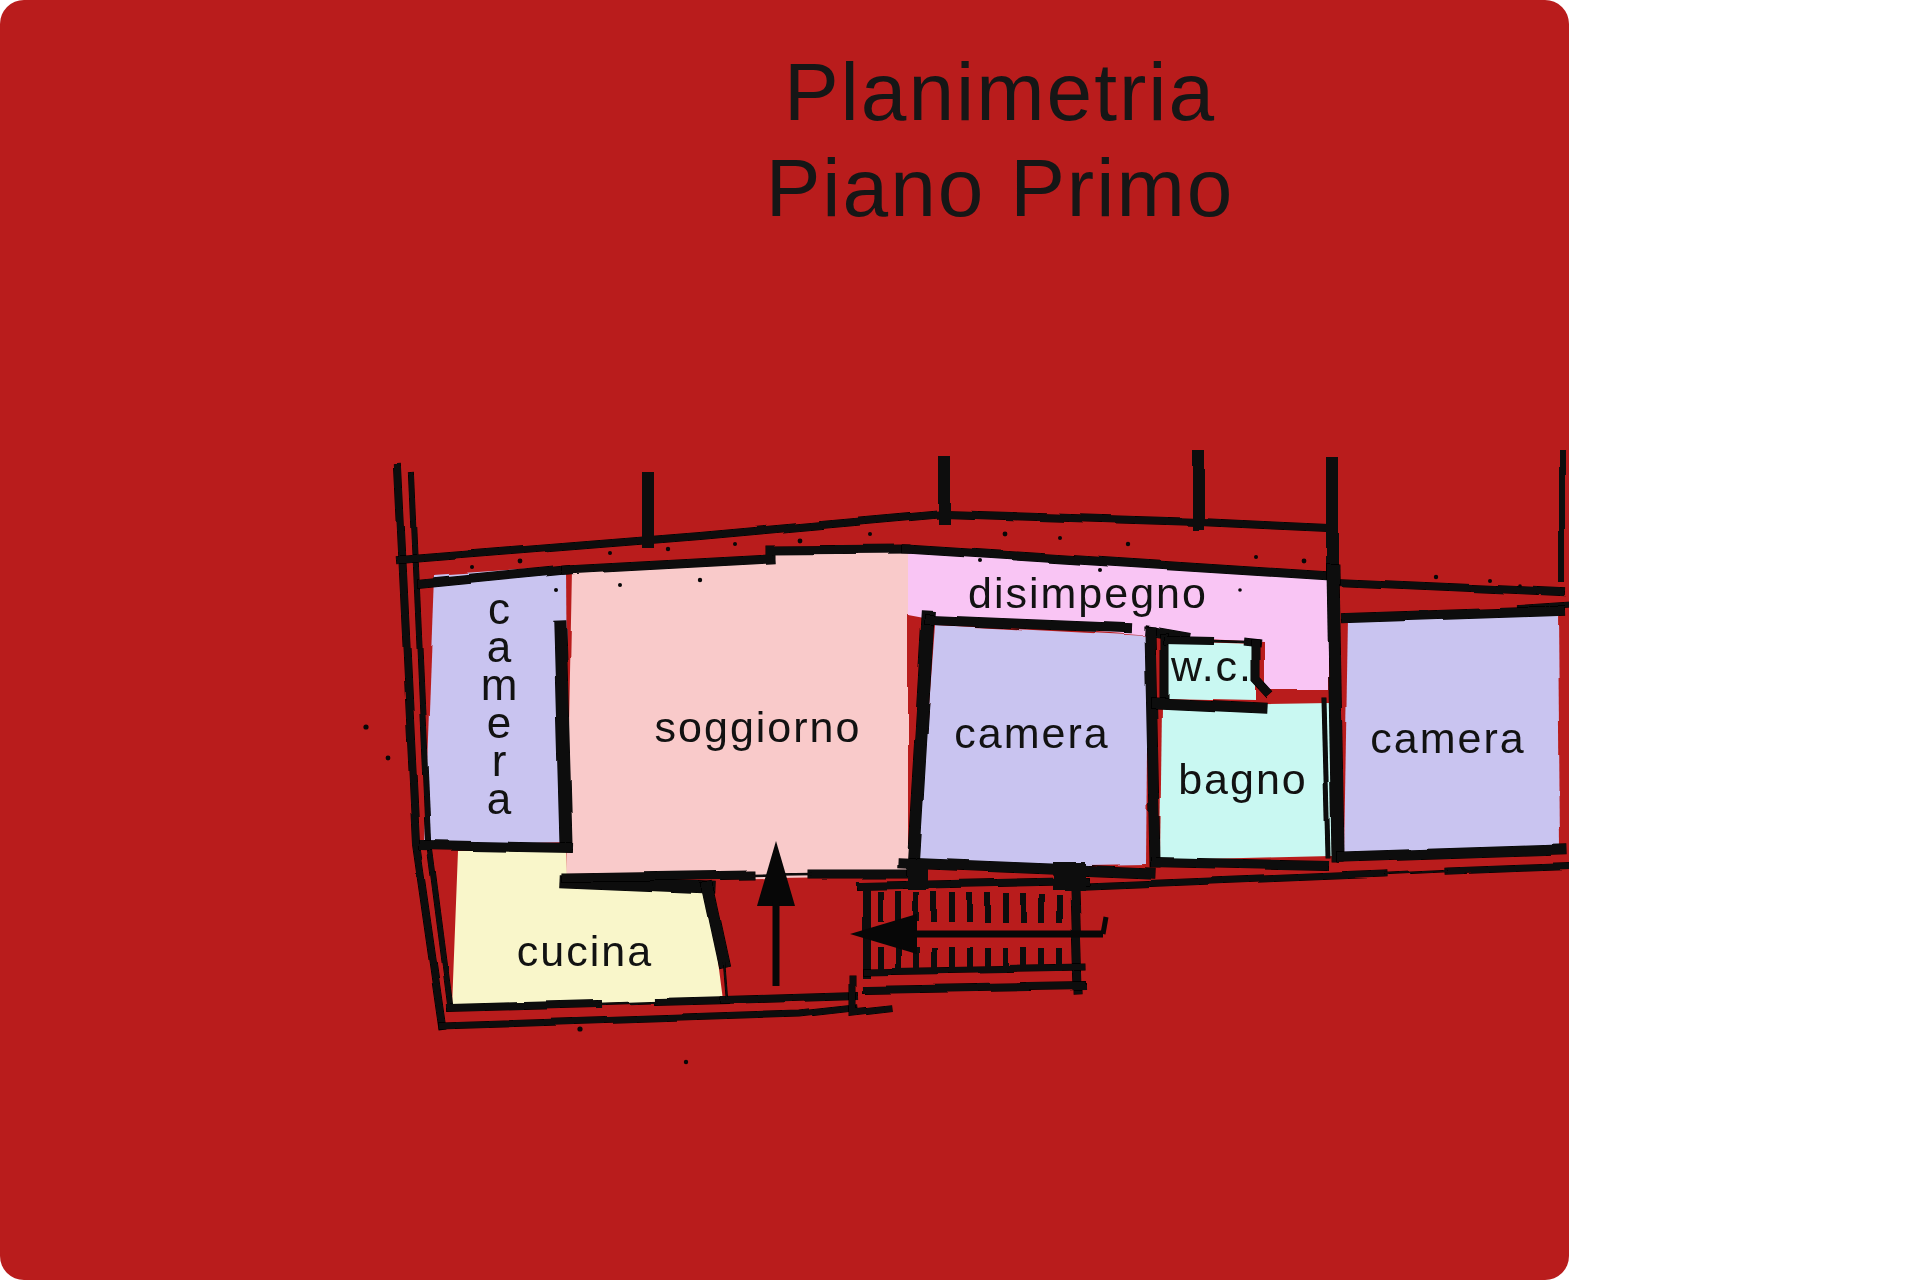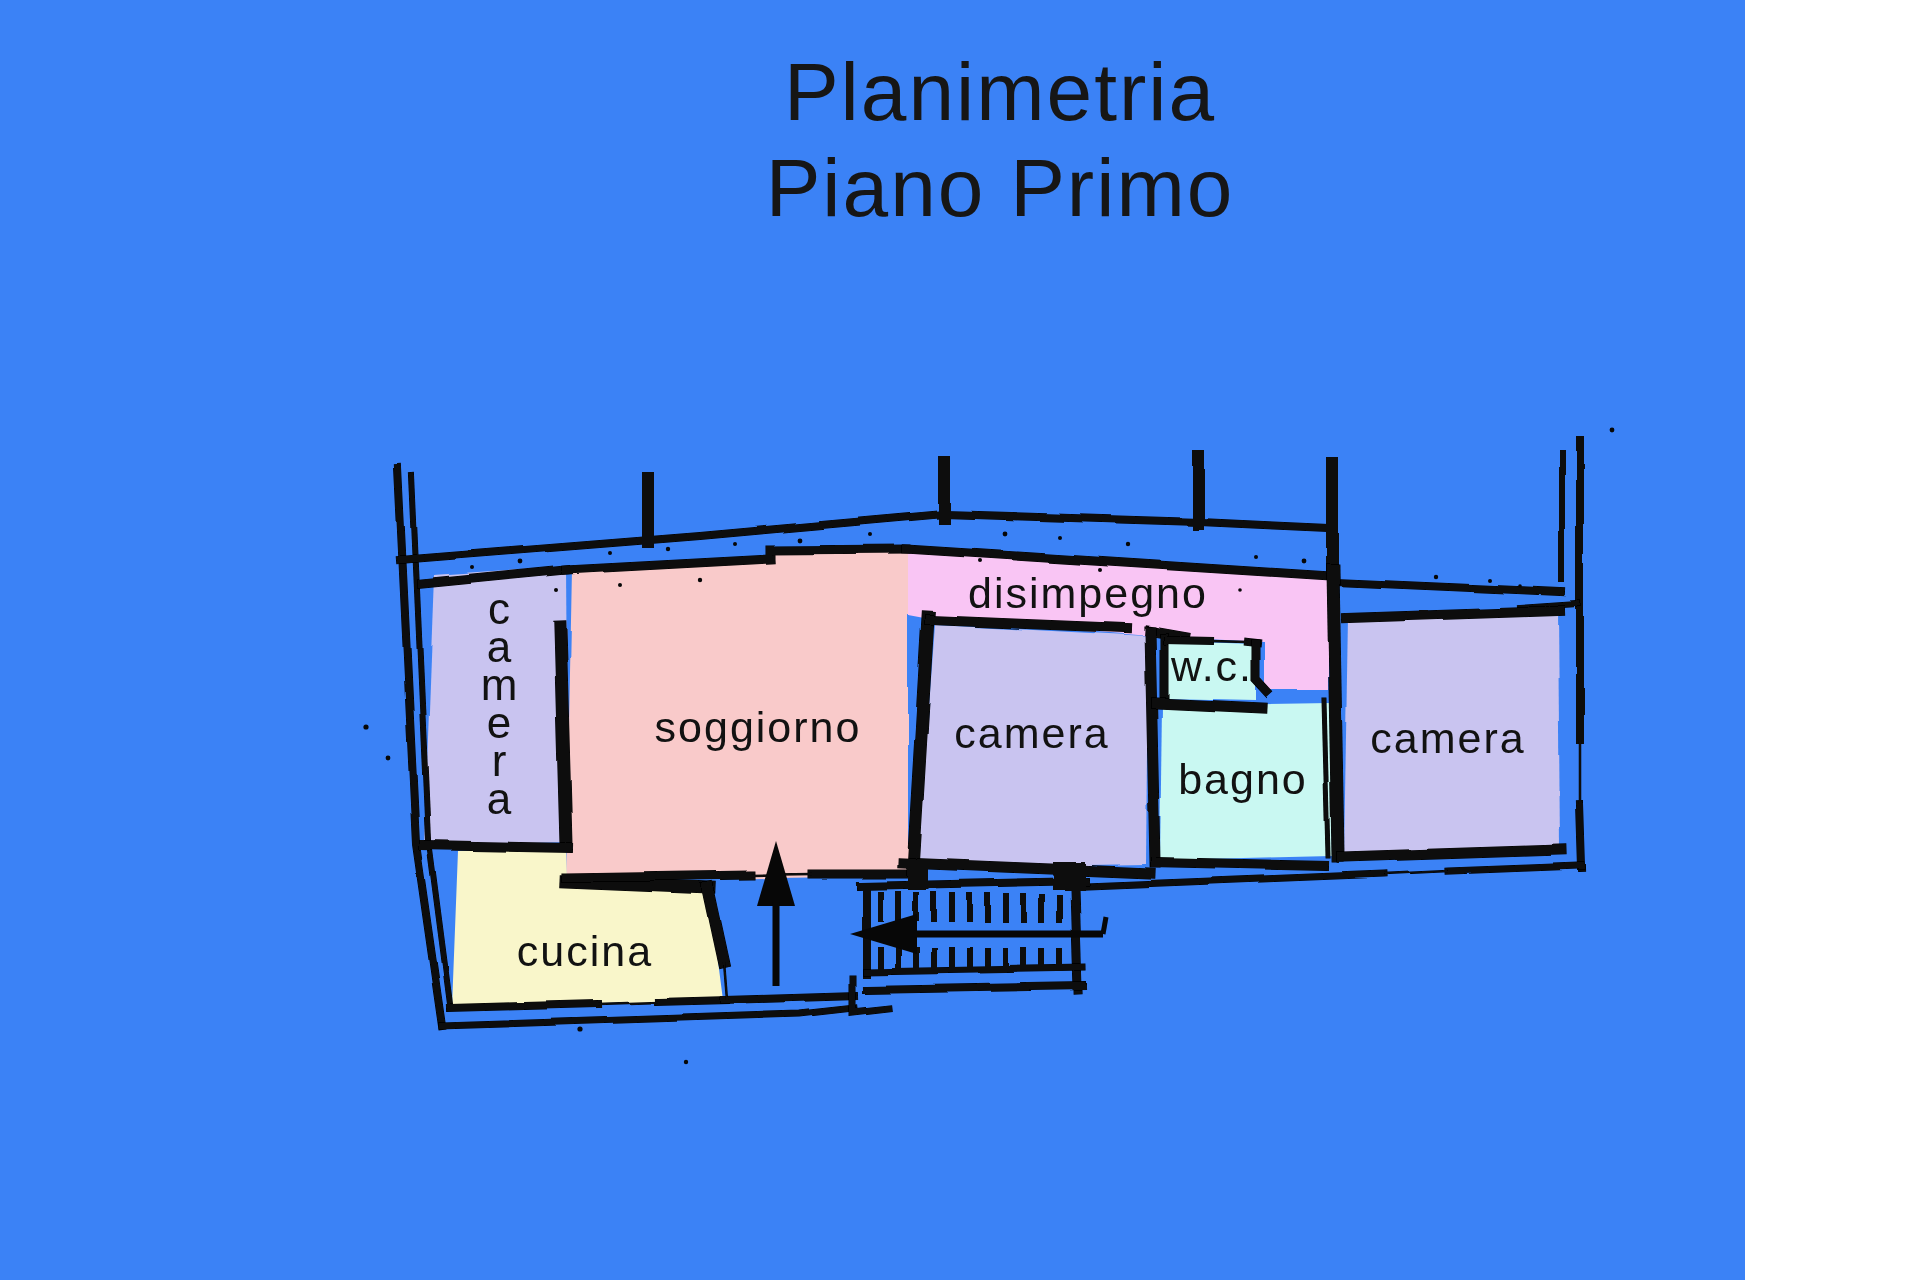--- a/index.html
+++ b/index.html
@@ -1,17 +1,17 @@
 <!DOCTYPE html>
 <html><head>
 <meta charset="utf-8">
 <style>
   html,body{margin:0;padding:0;background:#ffffff;}
-  .page{position:relative;width:1745px;height:1280px;background:#3b82f6;overflow:hidden;
-        font-family:"Liberation Sans", sans-serif;}
+  .page{position:relative;width:1569px;height:1280px;background:#b91c1c;overflow:hidden;
+        font-family:"Liberation Sans", sans-serif;border-radius:24px;}
   svg{display:block;}
   .title-text{font-family:"Liberation Sans", sans-serif;font-size:82px;letter-spacing:2px;
               fill:#161616;text-anchor:middle;font-weight:400;}
   .room-label{font-family:"Liberation Sans", sans-serif;font-size:43px;letter-spacing:2px;
               fill:#121212;text-anchor:middle;font-weight:400;}
   .room-label-vert{font-family:"Liberation Sans", sans-serif;font-size:44px;
               fill:#121212;text-anchor:middle;font-weight:400;}
   .walls path, .walls line{stroke:#070707;fill:none;stroke-linecap:square;}
   .thinline{stroke:#070707;stroke-width:2.5;fill:none;}
 </style>

